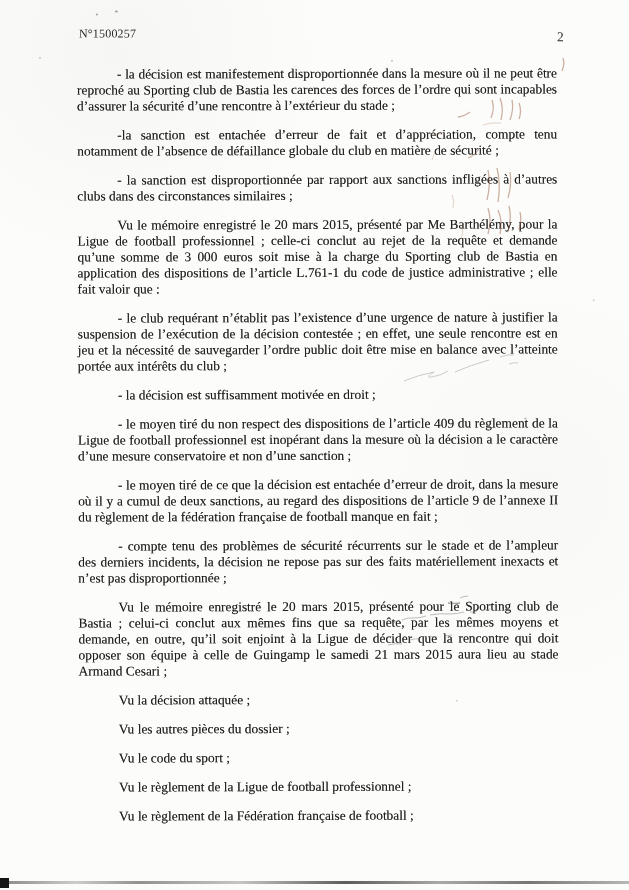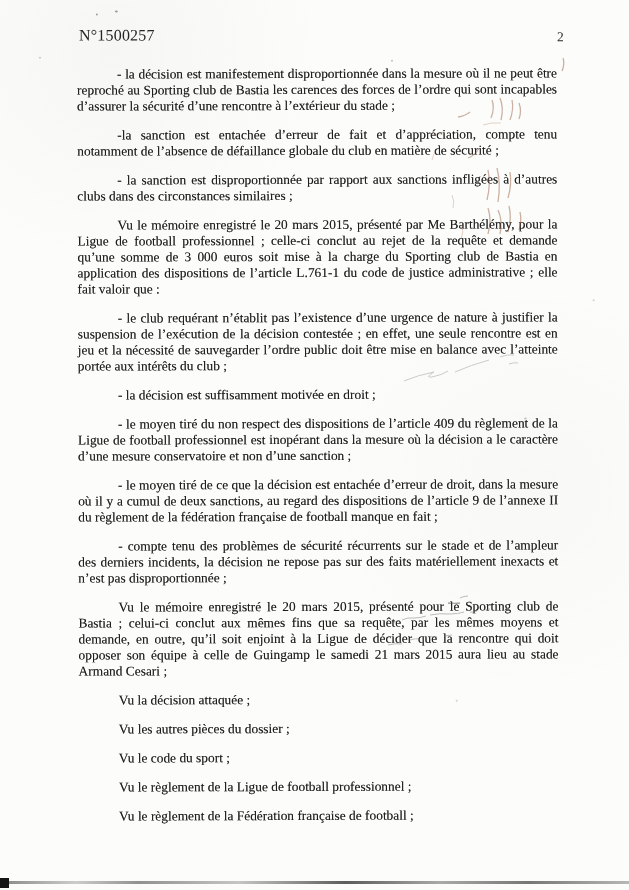--- a/index.html
+++ b/index.html
@@ -14,21 +14,21 @@
     width: 629px; height: 890px;
     background:
       radial-gradient(circle at 18% 6%, rgba(0,0,0,0.022), transparent 22%),
       radial-gradient(circle at 85% 55%, rgba(0,0,0,0.015), transparent 30%),
       #fcfcfa;
     overflow: hidden;
   }
   .scan-tilt { position:absolute; inset:0; transform: rotate(-0.15deg); }
   .case-number {
     position: absolute; left: 80px; top: 26px;
-    font-size: 16px; color: #262626; letter-spacing: .2px;
+    font-size: 12px; color: #262626; letter-spacing: .2px;
   }
   .page-number {
     position: absolute; left: 558px; top: 30px;
     font-size: 13.5px; color: #2a2a2a;
   }
   .body-text {
     position: absolute; left: 78px; top: 66px; width: 480px;
     font-size: 13.4px; line-height: 16px; color: #1e1e1e;
     text-align: justify;
     text-shadow: 0 0 0.45px rgba(30,30,30,0.55);

